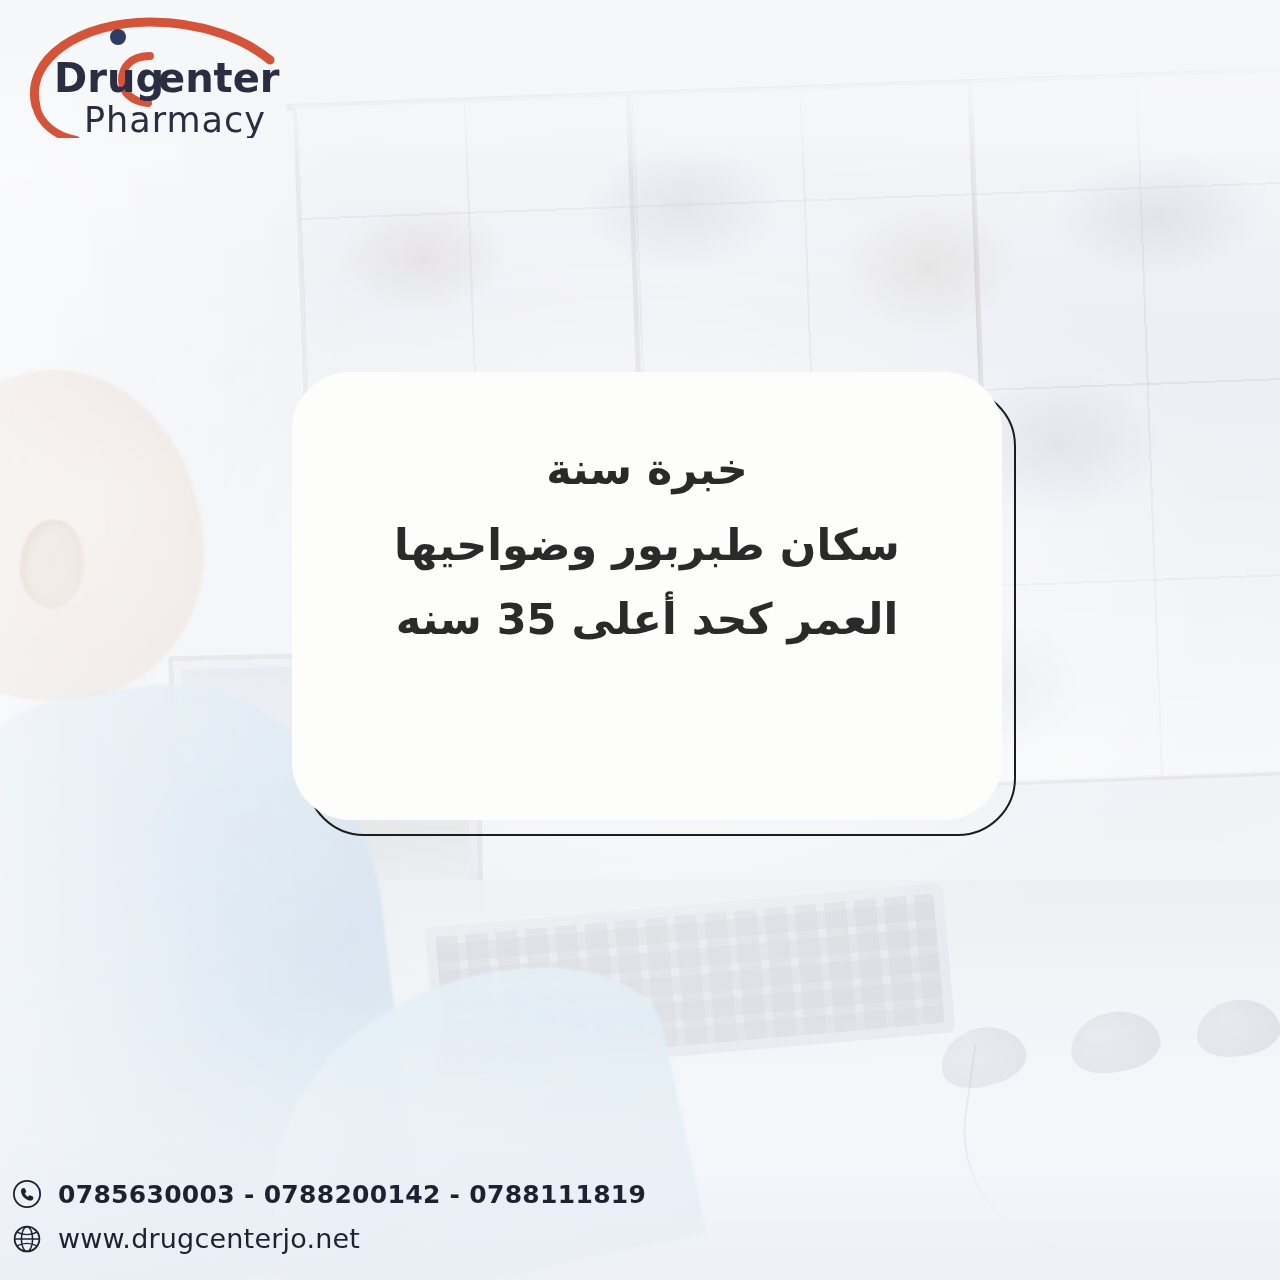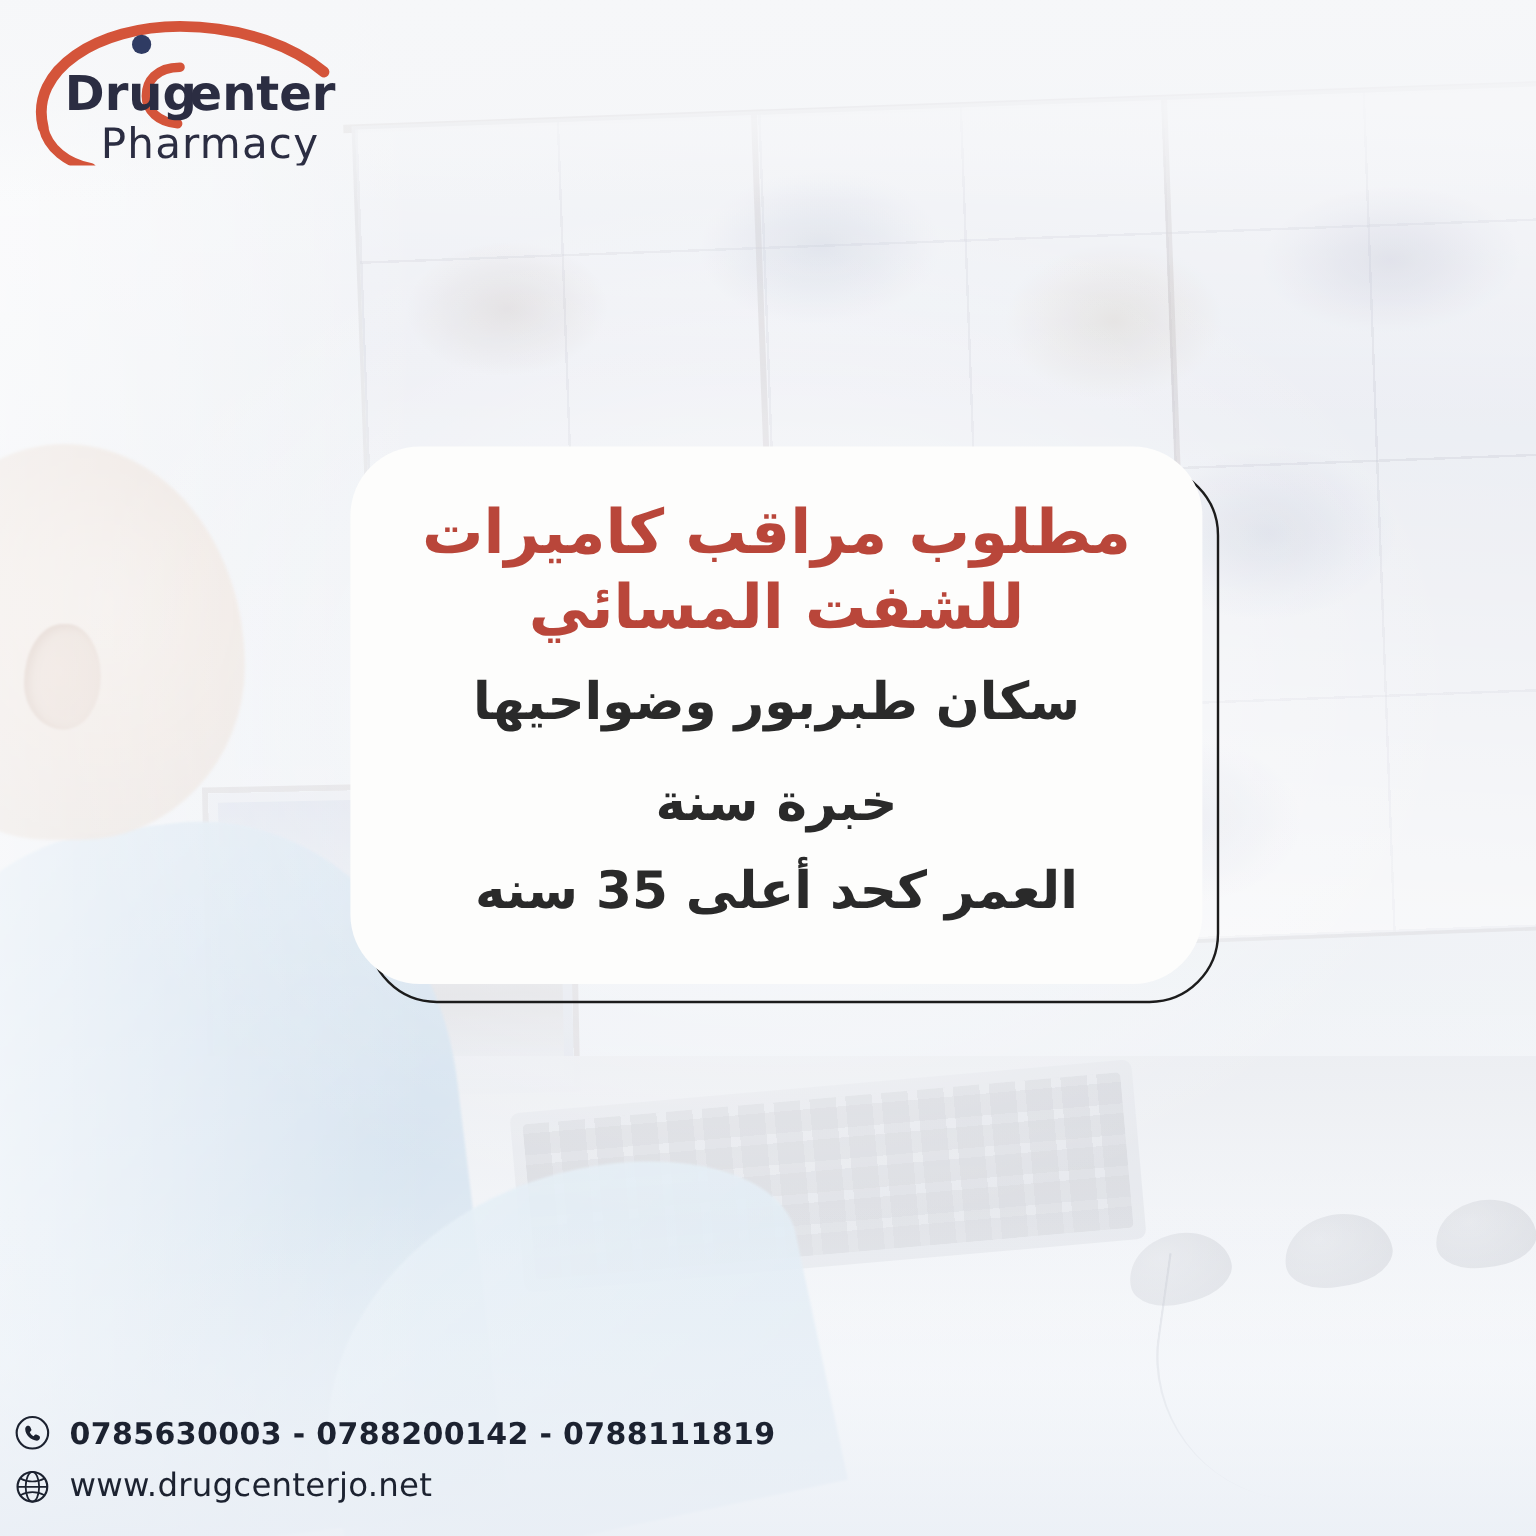--- a/index.html
+++ b/index.html
@@ -291,26 +291,22 @@
 
       <text x="36" y="78" font-family="'DejaVu Sans','Liberation Sans',sans-serif" font-size="40" font-weight="700" fill="#2b2d42">Drug</text>
       <text x="140" y="78" font-family="'DejaVu Sans','Liberation Sans',sans-serif" font-size="40" font-weight="700" fill="#2b2d42">enter</text>
       <text x="66" y="118" font-family="'DejaVu Sans','Liberation Sans',sans-serif" font-size="35" font-weight="400" fill="#2b2d42" letter-spacing="1">Pharmacy</text>
     </svg>
   </div>
 
   <div class="card-wrap">
     <div class="card-outline"></div>
     <div class="card">
-      <div class="headline">
-        <span>مطلوب مراقب كاميرات</span>
-        <span class="l2">للشفت المسائي</span>
-      </div>
+      <p class="sub s1">خبرة سنة</p>
       <p class="sub s2">سكان طبربور وضواحيها</p>
-      <p class="sub s1">خبرة سنة</p>
       <p class="sub s3">العمر كحد أعلى 35 سنه</p>
     </div>
   </div>
 
 
   <div class="footer">
     <div class="frow">
       <svg class="ficon" viewBox="0 0 32 32">
         <circle cx="16" cy="16" r="14" fill="none" stroke="#1c2230" stroke-width="1.9"></circle>
         <path d="M11.5 9.8c1.4-.5 2.2.2 2.6 1.1l.9 2c.3.7.1 1.3-.5 1.7l-.9.6c.6 1.6 1.9 3 3.5 3.8l.7-.9c.4-.6 1-.8 1.7-.5l2 .9c.9.4 1.5 1.2 1.1 2.6-.3 1.1-1.4 1.9-2.6 1.9-5 0-10.4-5.2-10.4-10.3 0-1.2.8-2.4 1.9-2.9z" fill="#1c2230"></path>

